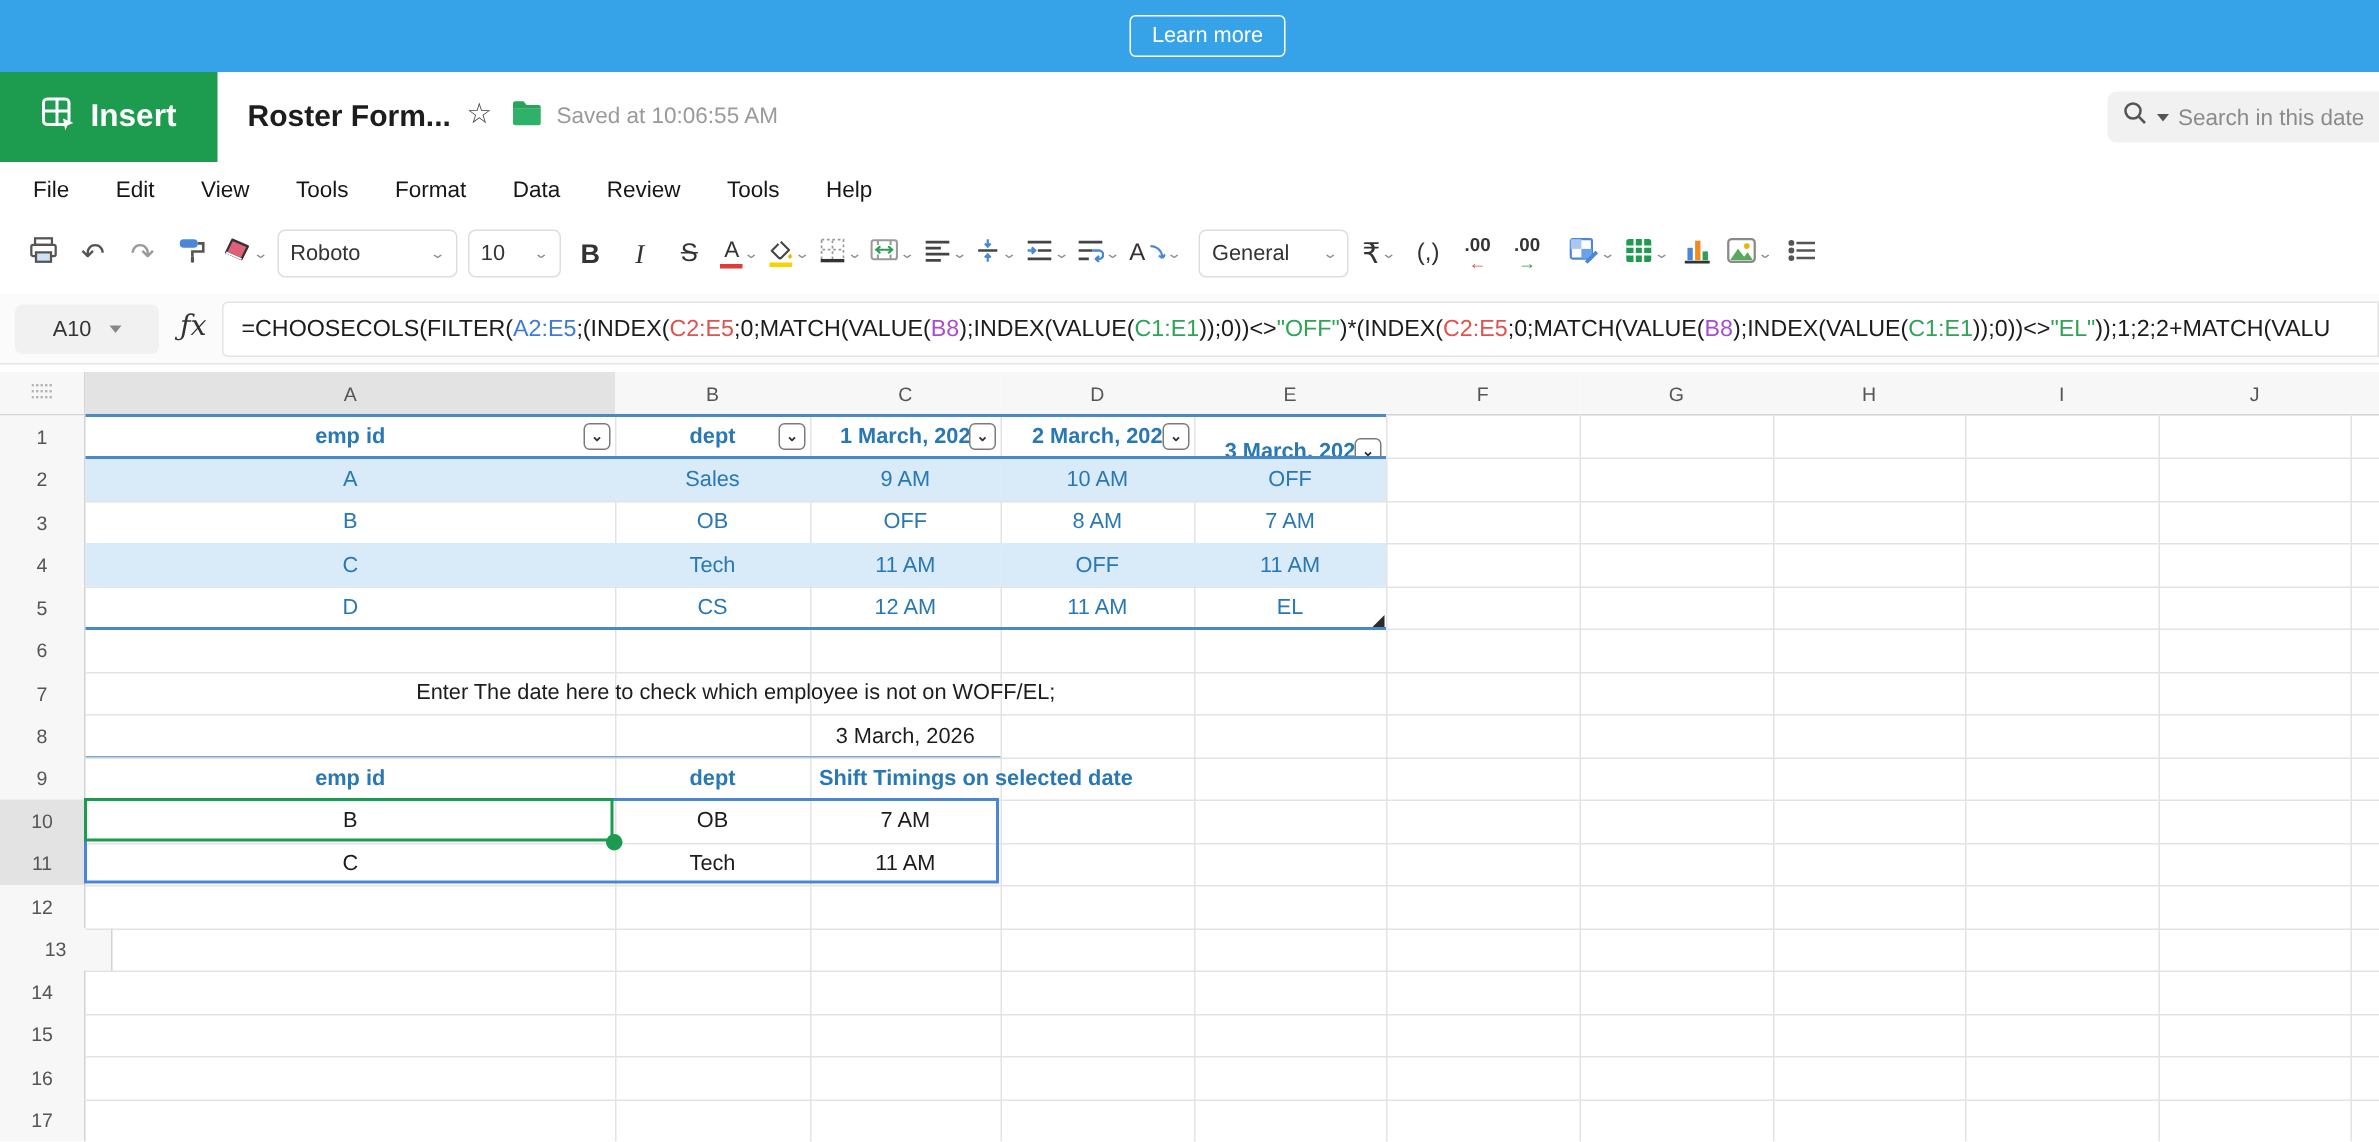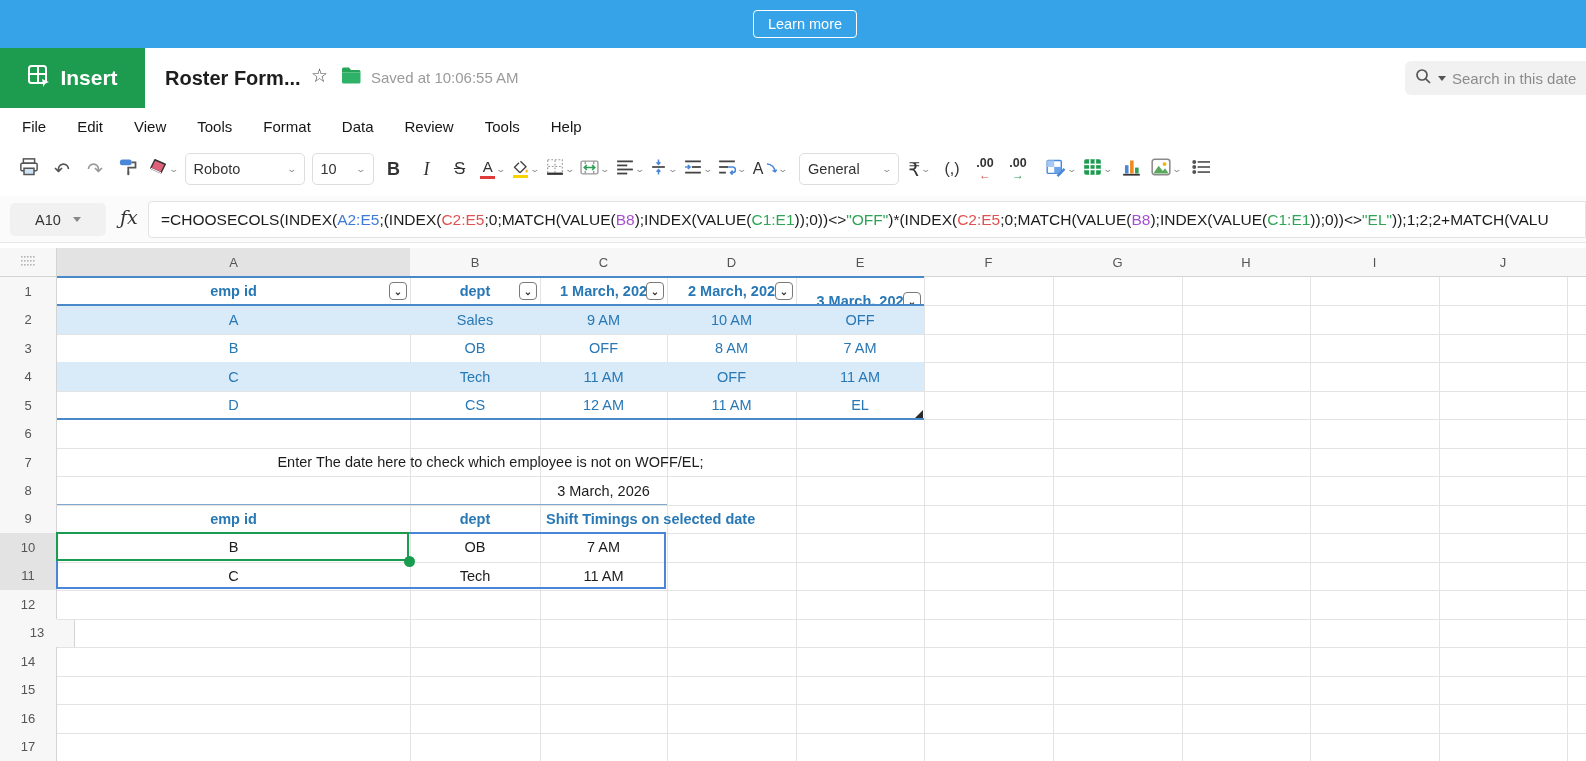--- a/index.html
+++ b/index.html
@@ -339,21 +339,21 @@
   </div>
 </div>
 
 <div class="fbar">
   <div class="namebox">
     <span>A10</span>
     <span class="tri-down" style="border-top-color:#888"></span>
   </div>
   <div class="fx">ƒx</div>
   <div class="finput" id="formula-input">
-      <span class="seg-k">=CHOOSECOLS(INDEX(</span>
+      <span class="seg-k">=CHOOSECOLS(FILTER(</span>
       <span class="seg-blue">A2:E5</span>
       <span class="seg-k">;(INDEX(</span>
       <span class="seg-red">C2:E5</span>
       <span class="seg-k">;0;MATCH(VALUE(</span>
       <span class="seg-purple">B8</span>
       <span class="seg-k">);INDEX(VALUE(</span>
       <span class="seg-green">C1:E1</span>
       <span class="seg-k">));0))&lt;&gt;</span>
       <span class="seg-green">"OFF"</span>
       <span class="seg-k">)*(INDEX(</span>

